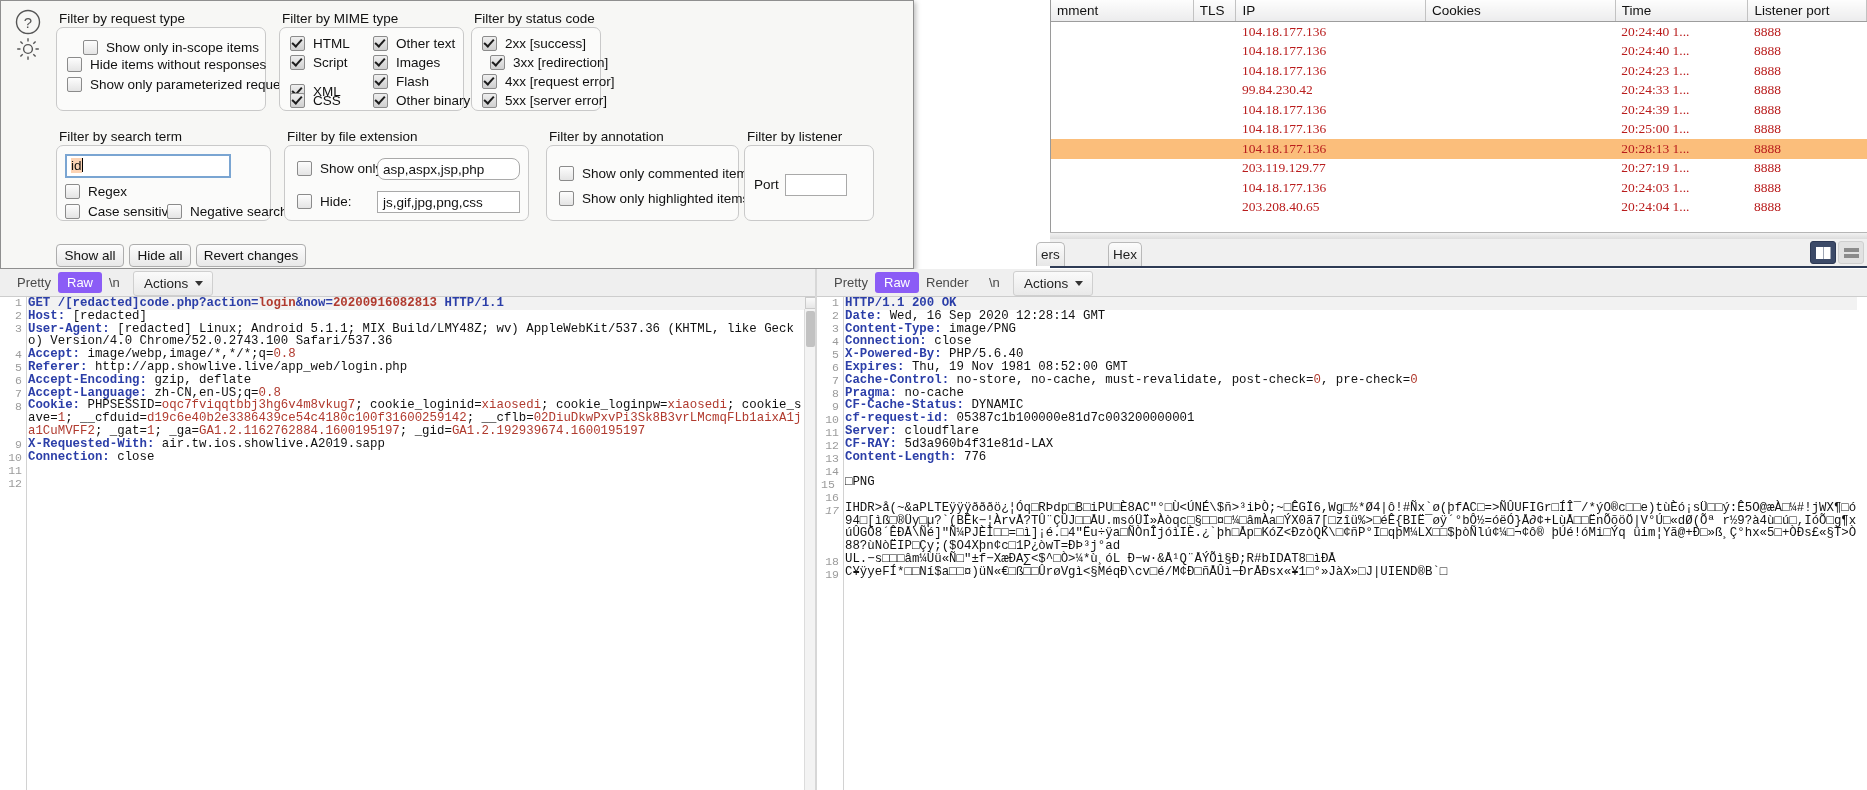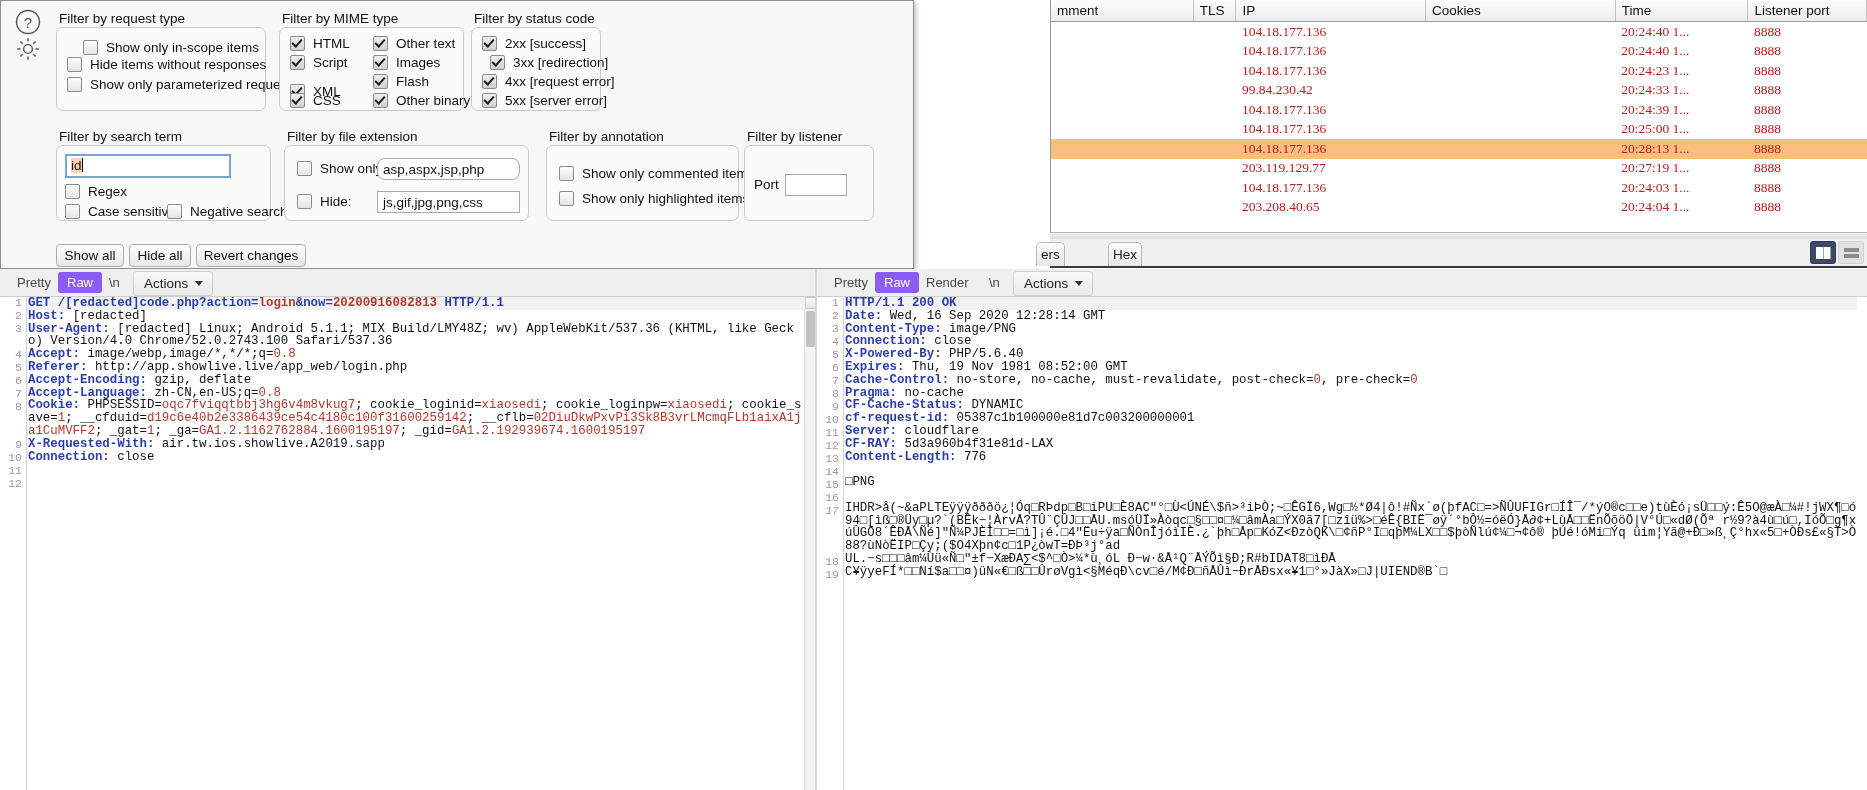--- a/index.html
+++ b/index.html
@@ -569,21 +569,21 @@
         <div style="height: 13px;">5</div>
         <div style="height: 13px;">6</div>
         <div style="height: 13px;">7</div>
         <div style="height: 13px;">8</div>
         <div style="height: 13px;">9</div>
         <div style="height: 13px;">10</div>
         <div style="height: 13px;">11</div>
         <div style="height: 13px;">12</div>
         <div style="height: 13px;">13</div>
         <div style="height: 13px;">14</div>
-        <div style="height: 13px;">15</div>
+        <div style="height: 13px; text-align: center;">15</div>
         <div style="height: 13px;">16</div>
         <div style="height: 51px; font-style: italic;">17</div>
         <div style="height: 13px;">18</div>
         <div style="height: 13px;">19</div>
       </div>
     <div class="codelines" id="resp-lines"><div class="cl hdr-first"><span class="k">HTTP/1.1 200 OK</span></div><div class="cl"><span class="k">Date:</span> <span class="v">Wed, 16 Sep 2020 12:28:14 GMT</span></div><div class="cl"><span class="k">Content-Type:</span> <span class="v">image/PNG</span></div><div class="cl"><span class="k">Connection:</span> <span class="v">close</span></div><div class="cl"><span class="k">X-Powered-By:</span> <span class="v">PHP/5.6.40</span></div><div class="cl"><span class="k">Expires:</span> <span class="v">Thu, 19 Nov 1981 08:52:00 GMT</span></div><div class="cl"><span class="k">Cache-Control:</span> <span class="v">no-store, no-cache, must-revalidate, post-check=<span class="r">0</span>, pre-check=<span class="r">0</span></span></div><div class="cl"><span class="k">Pragma:</span> <span class="v">no-cache</span></div><div class="cl"><span class="k">CF-Cache-Status:</span> <span class="v">DYNAMIC</span></div><div class="cl"><span class="k">cf-request-id:</span> <span class="v">05387c1b100000e81d7c003200000001</span></div><div class="cl"><span class="k">Server:</span> <span class="v">cloudflare</span></div><div class="cl"><span class="k">CF-RAY:</span> <span class="v">5d3a960b4f31e81d-LAX</span></div><div class="cl"><span class="k">Content-Length:</span> <span class="v">776</span></div><div class="cl">&nbsp;</div><div class="cl"><span class="v">□PNG</span></div><div class="cl">&nbsp;</div><div class="cl"><span class="v">IHDR&gt;å(~&amp;aPLTEÿÿÿðððö¿¦Óq□RÞdp□B□iPU□È8AC"°□Ù&lt;ÚNÉ\$ñ&gt;³iÞÒ;~□ÊGÏ6,Wg□½*Ø4|ô!#Ñx`ø(þfAC□=&gt;ÑÛUFIGr□ÍÎ¯/*ýO®c□□e)tùÈó¡sÜ□□ý:Ê5O@æÀ□¼#!jWX¶□ó94□[ìß□®Üy□µ?`(BÊk−¦ÀrvÅ?TÛ¨ÇÛJ□□ÅU.msóÜÏ»Àòqc□§□□¤□¼□âmÀa□ÝX0ã7[□zîü%&gt;□éÊ{BIË¯øÿ´°bÔ½=óëÓ}Å∂¢+LùÅ□□ËnÕõöÖ|V°Ú□«dØ(Õª r½9?à4ù□ú□,IóÕ□g¶xúÛGÒ8´ÊÐÅ\Ñé]"Ñ¼PJÈÌ□□=□ì]¡é.□4"Ëu÷ÿa□ÑÒnÎjóìIÈ.¿`þh□Åp□KóZ&lt;ÐzòQK\□¢ñP°I□qþM¼LX□□$þòÑlú¢¼□¬¢ô® þÚé!óMi□Ýq üim¦Yã@+Ð□»ß¸Ç°hx«5□+ÒÐs£«§T&gt;Ò88?ùNòËIP□Çy;($O4Xþn¢c□1P¿òwT=ÐÞ³j°ad</span></div><div class="cl"><span class="v">UL.−s□□□âm¼Ùü«Ñ□"±f−XæÐA∑&lt;$^□Ò&gt;¼*ù¸óL Ð−w·&amp;Å¹Q¨ÅÝÕì§Ð;R#bIDAT8□ìÐÅ</span></div><div class="cl"><span class="v">C¥ÿyeFÍ*□□Ní$a□□¤)üN«€□ß□□ÛrøVgì&lt;§MéqÐ\cv□é/M¢Ð□ñÅÛì−ÐrÅÐsx«¥1□°»JàX»□J|UIEND®B`□</span></div></div>
   </div>
 </div>
 
 </body></html>

